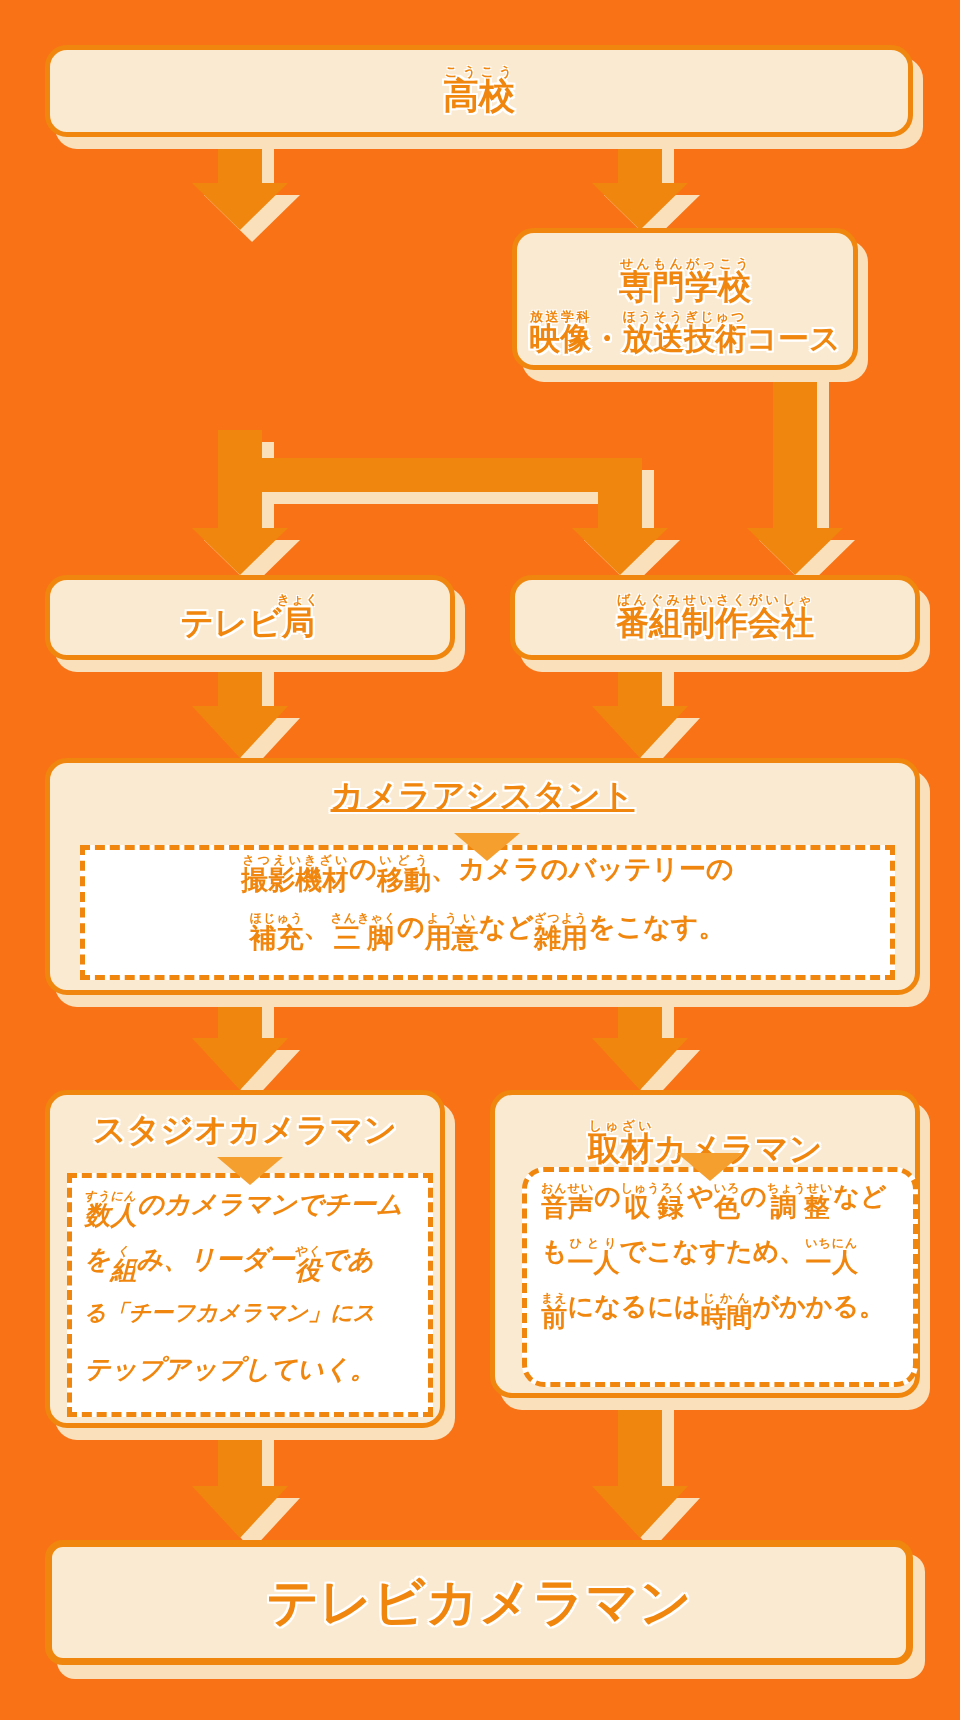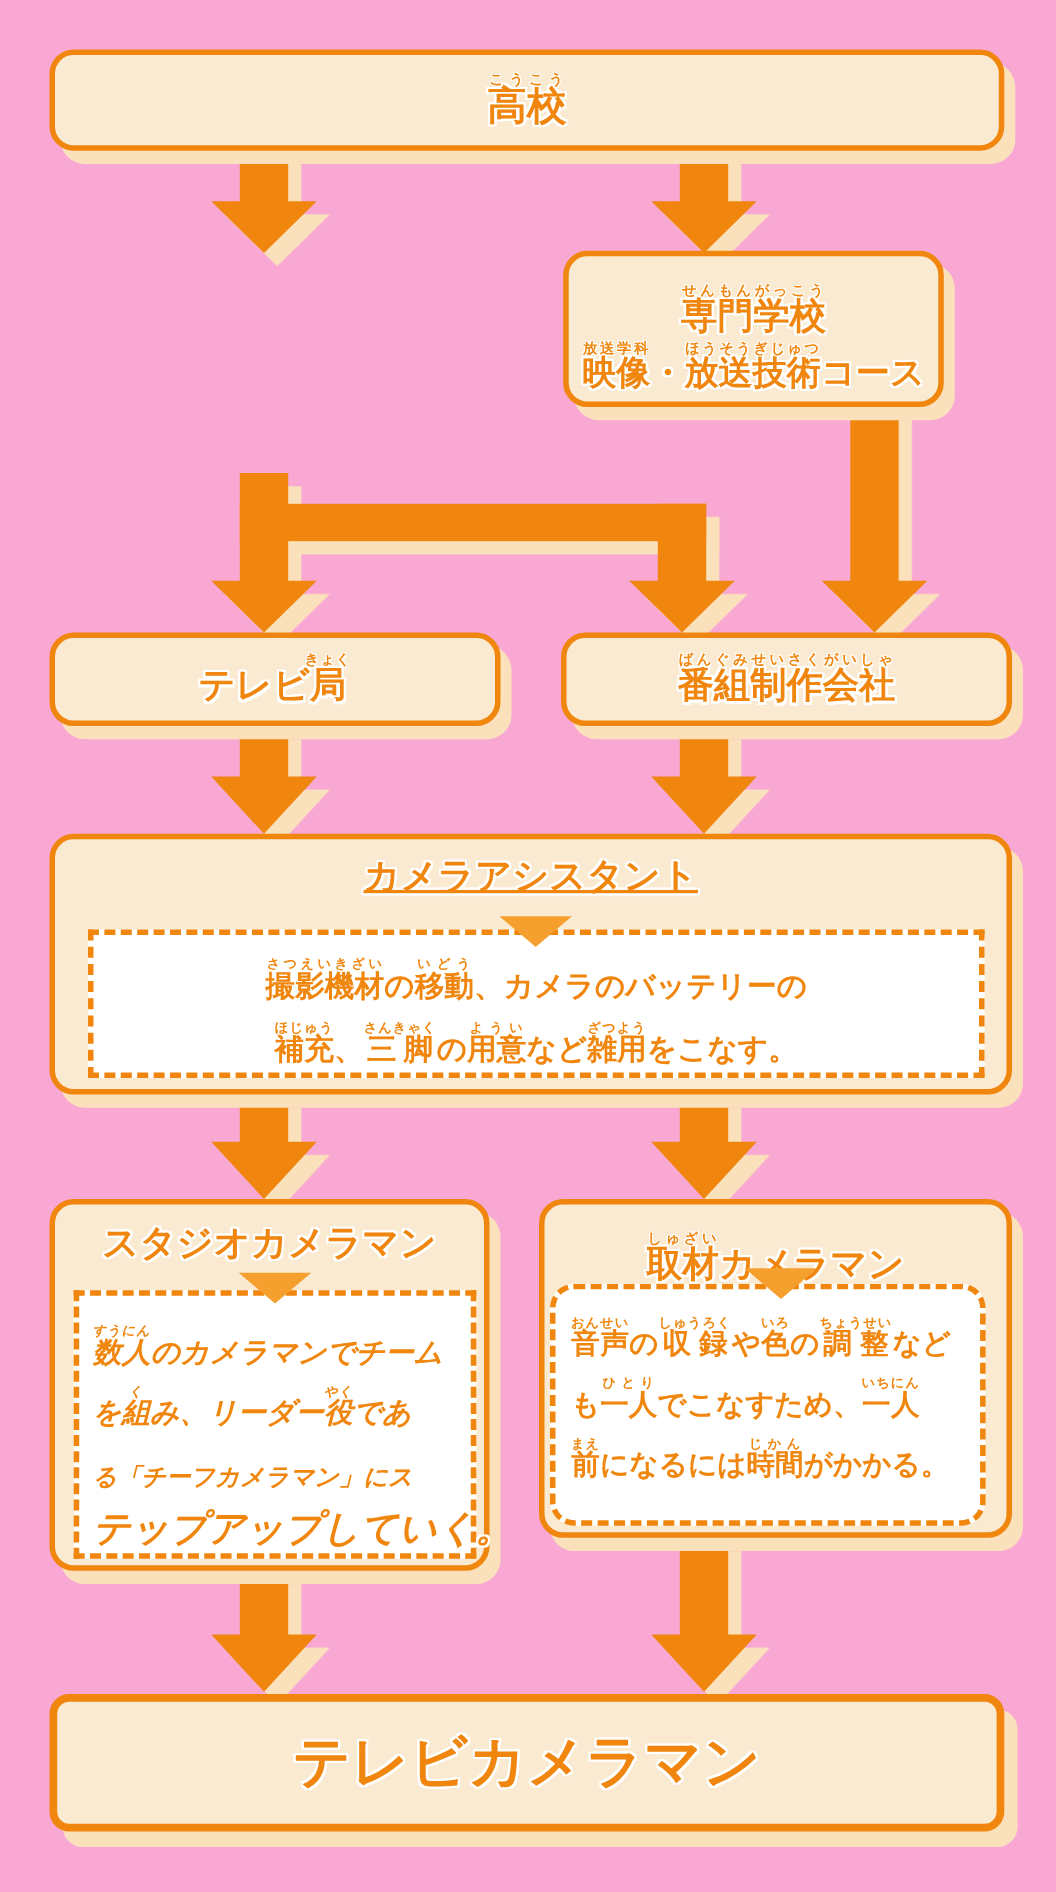--- a/index.html
+++ b/index.html
@@ -1,17 +1,17 @@
 <!DOCTYPE html>
 <html lang="ja"><head>
 <meta charset="utf-8">
 <style>
   html,body{margin:0;padding:0;background:#ffffff;}
   #canvas{
-    position:relative;width:960px;height:1720px;background:#f9a8d4;overflow:hidden;
+    position:relative;width:960px;height:1720px;background:#f97316;overflow:hidden;
     font-family:"Liberation Sans","DejaVu Sans",sans-serif;font-weight:bold;
   }
   .box{
     position:absolute;box-sizing:border-box;
     background:#FBEAD2;border:5px solid #F0860D;border-radius:22px;
     box-shadow:10px 12px 0 #FAE1BC;
     display:flex;flex-direction:column;align-items:center;justify-content:center;
   }
   .txt{
     color:#F0860D;
@@ -31,21 +31,21 @@
         border-right:48px solid transparent;border-top:47px solid #F0860D;}
   .note{
     position:absolute;box-sizing:border-box;background:#ffffff;
     border:5px dashed #F0860D;z-index:1;
   }
   .pointer{
     position:absolute;width:0;height:0;z-index:2;
     border-left:33px solid transparent;border-right:33px solid transparent;
     border-top:28px solid #F5A02E;
   }
-  .dl{display:flex;align-items:flex-end;min-height:55px;}
+  .dl{display:flex;align-items:flex-start;min-height:55px;}
   .dl-c{justify-content:center;min-height:58px;}
 </style>
 </head>
 <body>
 
 <div id="canvas">
 
   <div class="arrow" style="left:192px;top:137px;width:96px;height:96px;">
     <div class="stem" style="left:26px;top:0;width:44px;height:48px;"></div>
     <div class="head" style="left:0;top:46px;"></div>
@@ -122,28 +122,28 @@
     </div>
   </div>
 
   <div class="box" style="left:45px;top:1090px;width:400px;height:338px;justify-content:flex-start;padding-top:16px;">
     <div class="txt" style="font-size:33px;">スタジオカメラマン</div>
     <div class="pointer" style="left:167px;top:62px;"></div>
     <div class="note" style="left:17px;top:78px;width:366px;height:244px;padding:12px 10px 0 12px;font-style:italic;">
       <div class="txt dl" style="font-size:26px;"><ruby>数人<rt>すうにん</rt></ruby>のカメラマンでチーム</div>
       <div class="txt dl" style="font-size:26px;">を<ruby>組<rt>く</rt></ruby>み、リーダー<ruby>役<rt>やく</rt></ruby>であ</div>
       <div class="txt dl" style="font-size:22px;">る「チーフカメラマン」にス</div>
-      <div class="txt dl" style="font-size:34px;">テップアップしていく。</div>
+      <div class="txt dl" style="font-size:26px;">テップアップしていく。</div>
     </div>
   </div>
 
   <div class="box" style="left:490px;top:1090px;width:430px;height:308px;justify-content:flex-start;padding-top:24px;">
     <div class="txt" style="font-size:33px;"><ruby>取材<rt>しゅざい</rt></ruby>カメラマン</div>
     <div class="pointer" style="left:182px;top:58px;"></div>
-    <div class="note" style="left:5px;top:72px;width:396px;height:220px;padding:10px 8px 0 14px;border-radius:22px;">
+    <div class="note" style="left:27px;top:72px;width:396px;height:220px;padding:10px 8px 0 14px;border-radius:22px;">
       <div class="txt dl" style="font-size:26px;"><ruby>音声<rt>おんせい</rt></ruby>の<ruby>収録<rt>しゅうろく</rt></ruby>や<ruby>色<rt>いろ</rt></ruby>の<ruby>調整<rt>ちょうせい</rt></ruby>など</div>
       <div class="txt dl" style="font-size:26px;">も<ruby>一人<rt>ひとり</rt></ruby>でこなすため、<ruby>一人<rt>いちにん</rt></ruby></div>
       <div class="txt dl" style="font-size:26px;"><ruby>前<rt>まえ</rt></ruby>になるには<ruby>時間<rt>じかん</rt></ruby>がかかる。</div>
     </div>
   </div>
 
   <div class="box" style="left:45px;top:1540px;width:868px;height:125px;border-width:7px;border-radius:18px;box-shadow:12px 14px 0 #FAE1BC;">
     <div class="txt" style="font-size:52px;">テレビカメラマン</div>
   </div>
 

